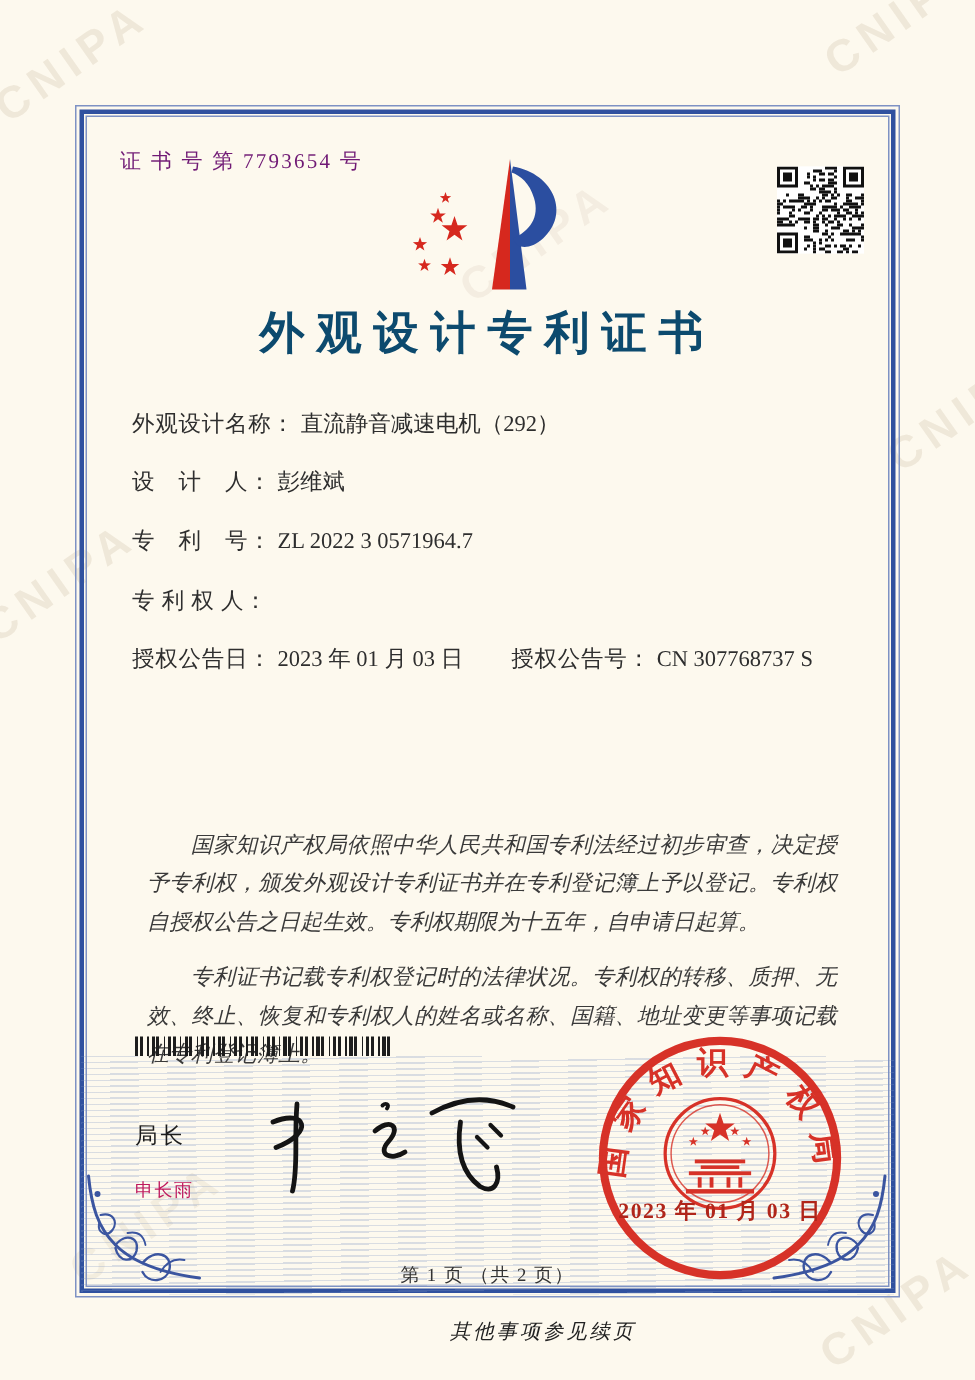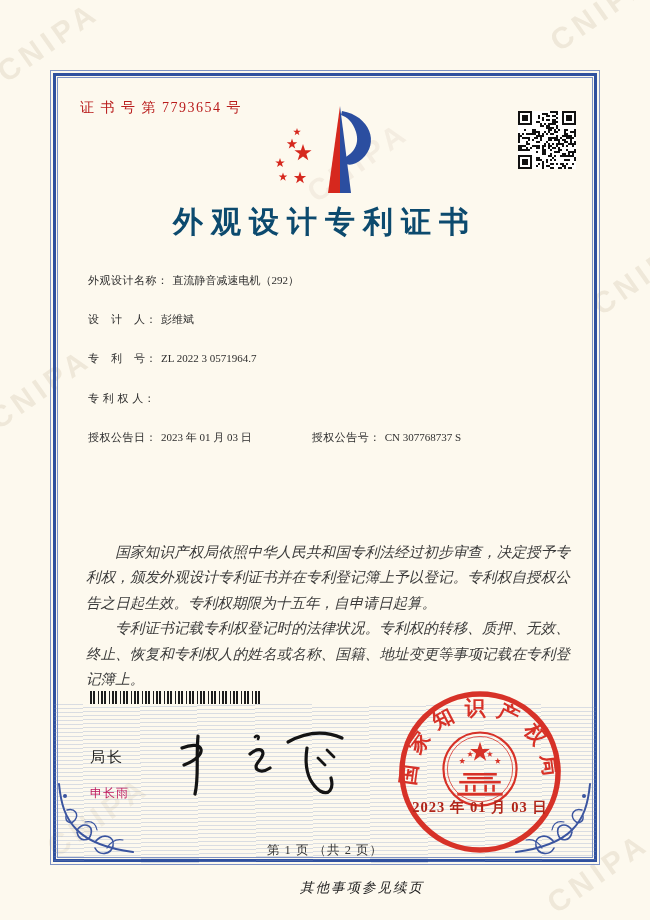--- a/index.html
+++ b/index.html
@@ -4,34 +4,34 @@
 <style>
   html,body{margin:0;padding:0;background:#fdf9ee;}
   .page{position:relative;width:650px;height:920px;background:#fdf9ee;overflow:hidden;
         font-family:"Liberation Serif",serif;}
   .wm{position:absolute;font-family:"Liberation Sans",sans-serif;font-weight:bold;
       font-size:30px;letter-spacing:5px;color:rgba(186,166,136,0.20);
       transform:rotate(-35deg);white-space:nowrap;pointer-events:none;}
   .frame1{position:absolute;left:50px;top:70px;width:548px;height:793px;border:1px solid #7e92c4;}
   .frame2{position:absolute;left:2px;top:2px;right:2px;bottom:2px;border:3px solid #30519f;}
   .frame3{position:absolute;left:1px;top:1px;right:1px;bottom:1px;border:1px solid #7e92c4;}
-  .cert-no{position:absolute;left:80px;top:99px;font-size:14px;color:#b91c1c;letter-spacing:1.5px;}
+  .cert-no{position:absolute;left:80px;top:99px;font-size:14px;color:#701a75;letter-spacing:1.5px;}
   .logo{position:absolute;left:270px;top:101px;width:116px;height:95px;}
   .qr{position:absolute;left:518px;top:111px;width:58px;height:58px;background:#fff;}
   .title{position:absolute;left:0;top:202px;width:100%;text-align:center;font-size:30px;
          font-weight:bold;letter-spacing:8px;color:#0c4a6e;}
   .fields{position:absolute;left:88px;top:273px;width:502px;}
   .frow{display:flex;align-items:baseline;height:21px;margin-bottom:18.2px;
-        font-size:11px;color:#2e2e2e;white-space:nowrap;}
+        font-size:15px;color:#2e2e2e;white-space:nowrap;}
   .frow .lbl{letter-spacing:0.5px;}
   .frow .val{margin-left:4px;text-align:right;}
-  .pair2{margin-left:60px;font-family:Liberation Mono, monospace;}
+  .pair2{margin-left:32px;font-family:Liberation Mono, monospace;}
   .body-text{position:absolute;left:86px;top:540px;width:484px;font-size:14.6px;
              line-height:1.74;color:#3a3a3a;font-style:italic;text-align:justify;}
-  .body-text p{margin:0;text-indent:2em;}
+  .body-text p{margin:12px;text-indent:2em;}
   .band{position:absolute;left:54px;top:704px;width:542px;height:159px;
         background:repeating-linear-gradient(179deg,rgba(124,147,194,0.28) 0 1px,rgba(255,255,255,0) 1px 4px);}
   .barcode{position:absolute;left:90px;top:691px;width:170px;height:13px;
         background:repeating-linear-gradient(90deg,#1d1d1d 0 2px,transparent 2px 3px,
         #1d1d1d 3px 5px,transparent 5px 8px,#1d1d1d 8px 9px,transparent 9px 11px);}
   .corner{position:absolute;width:80px;height:80px;}
   .corner-l{left:55px;top:782px;}
   .corner-r{left:514px;top:782px;transform:scaleX(-1);}
   .sig-title{position:absolute;left:90px;top:748px;font-family:"Liberation Sans",sans-serif;
              font-size:15px;color:#1c1c1c;letter-spacing:2px;}

